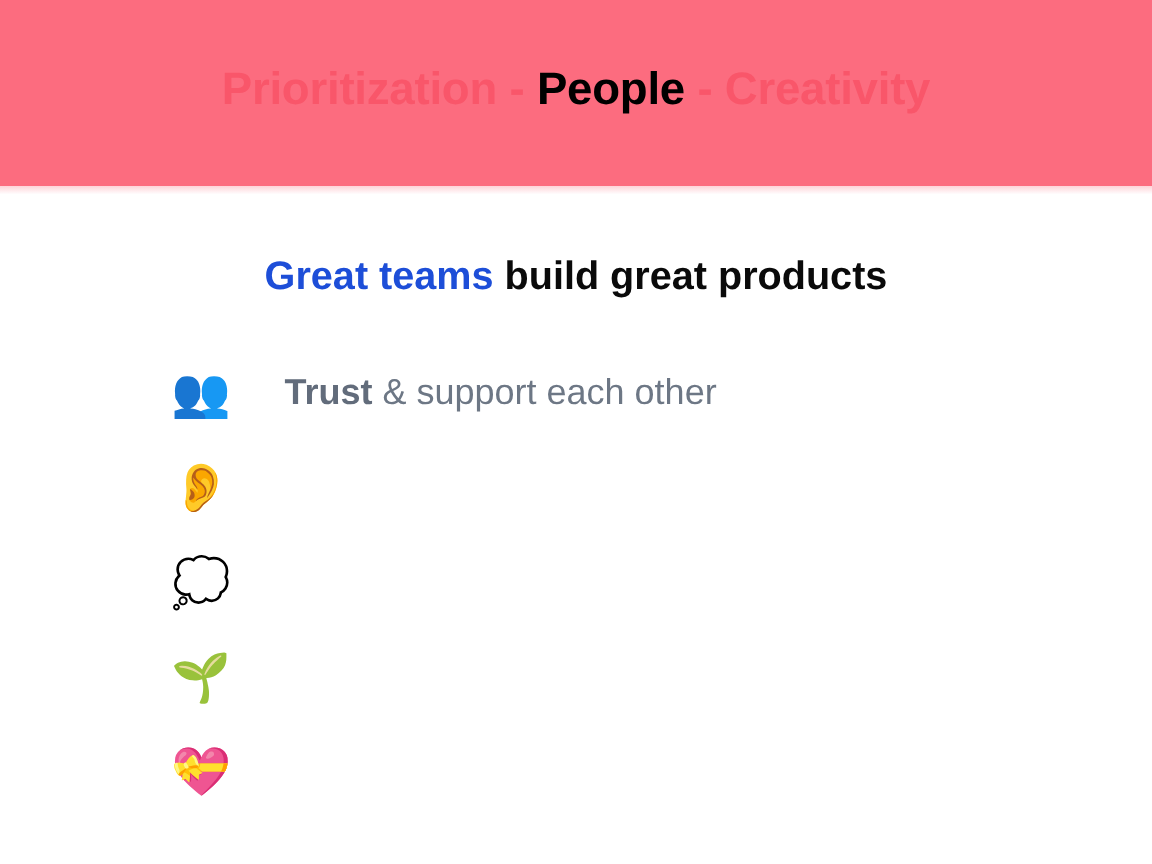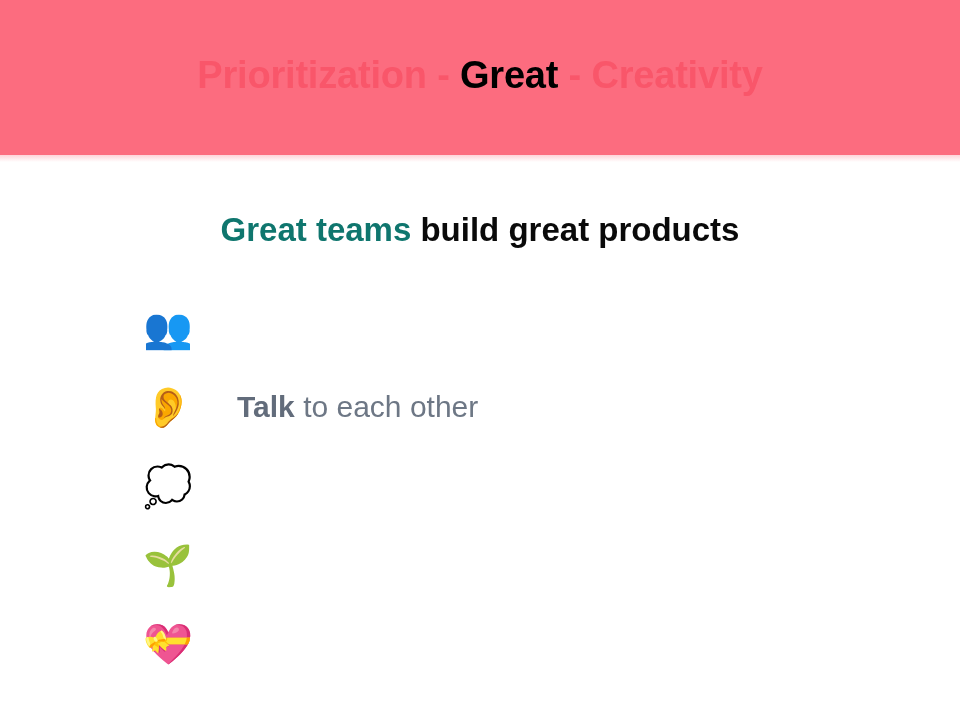--- a/index.html
+++ b/index.html
@@ -75,21 +75,21 @@
     position: absolute;
     left: 0;
     top: 207px;
     width: 960px;
     text-align: center;
     font-size: 33px;
     line-height: 46px;
     white-space: nowrap;
     font-weight: 700;
   }
-  .subtitle .accent { color: #0f766e; }
+  .subtitle .accent { color: #1d4ed8; }
   .subtitle .plain  { color: #0a0a0a; }
 
   
   .bullet-list {
     position: absolute;
     left: 0;
     top: 288px;
     width: 960px;
   }
   .bullet-row {
@@ -130,39 +130,39 @@
 </style>
 </head>
 <body>
 
 <div class="slide">
 
   <div class="header-band">
     <div class="header-title">
       <span class="seg seg-muted">Prioritization</span>
       <span class="seg-sep">-</span>
-      <span class="seg seg-active">Great</span>
+      <span class="seg seg-active">People</span>
       <span class="seg-sep">-</span>
       <span class="seg seg-muted">Creativity</span>
     </div>
   </div>
 
   <div class="subtitle">
     <span class="accent">Great teams</span><span class="plain"> build great products</span>
   </div>
 
   <div class="bullet-list">
 
     <div class="bullet-row">
       <span class="bullet-icon">👥</span>
+      <span class="bullet-text"><span class="b">Trust</span><span class="n"> &amp; support each other</span></span>
     </div>
 
     <div class="bullet-row">
       <span class="bullet-icon">👂</span>
-      <span class="bullet-text"><span class="b">Talk</span><span class="n"> to each other</span></span>
     </div>
 
     <div class="bullet-row">
       <span class="bullet-icon">💭</span>
     </div>
 
     <div class="bullet-row">
       <span class="bullet-icon">🌱</span>
     </div>
 

